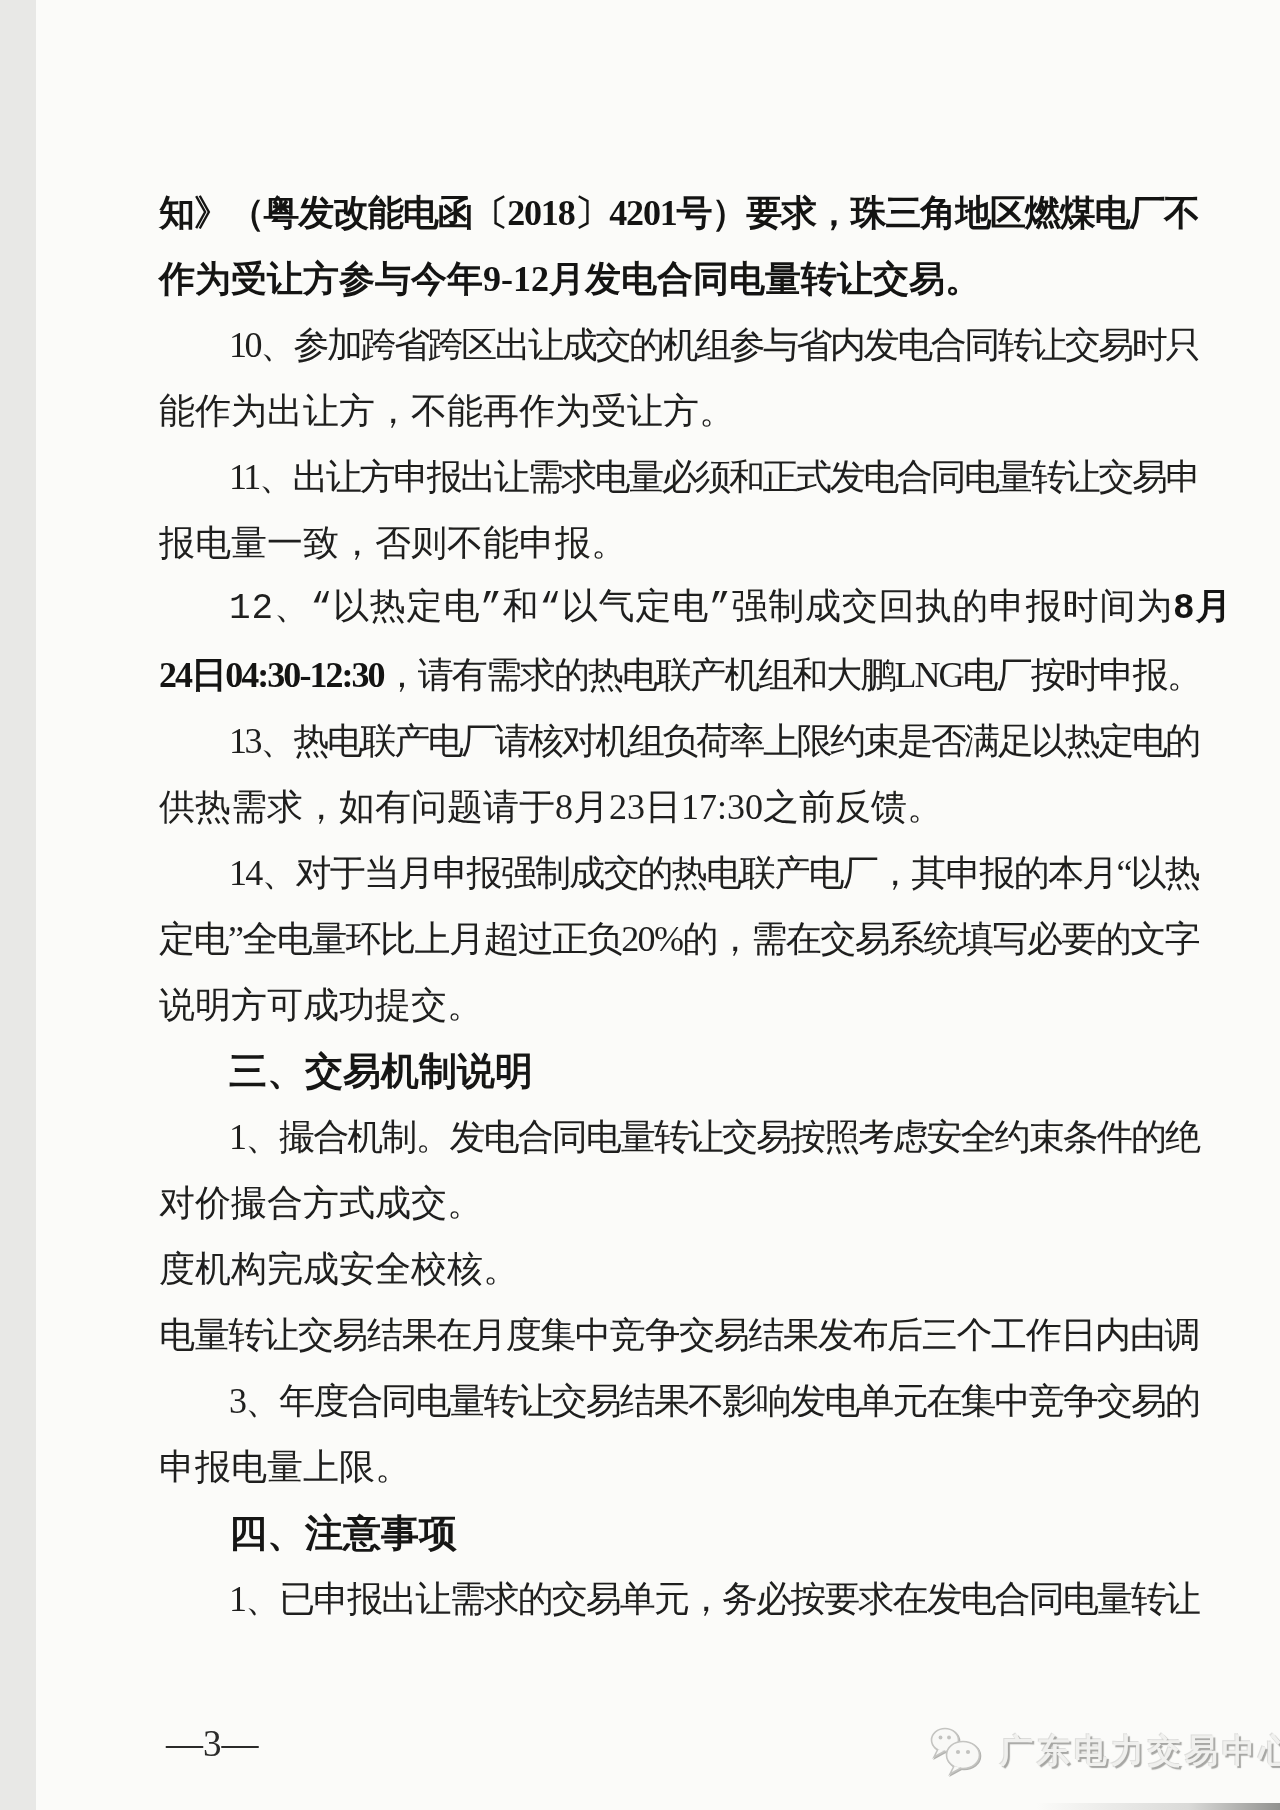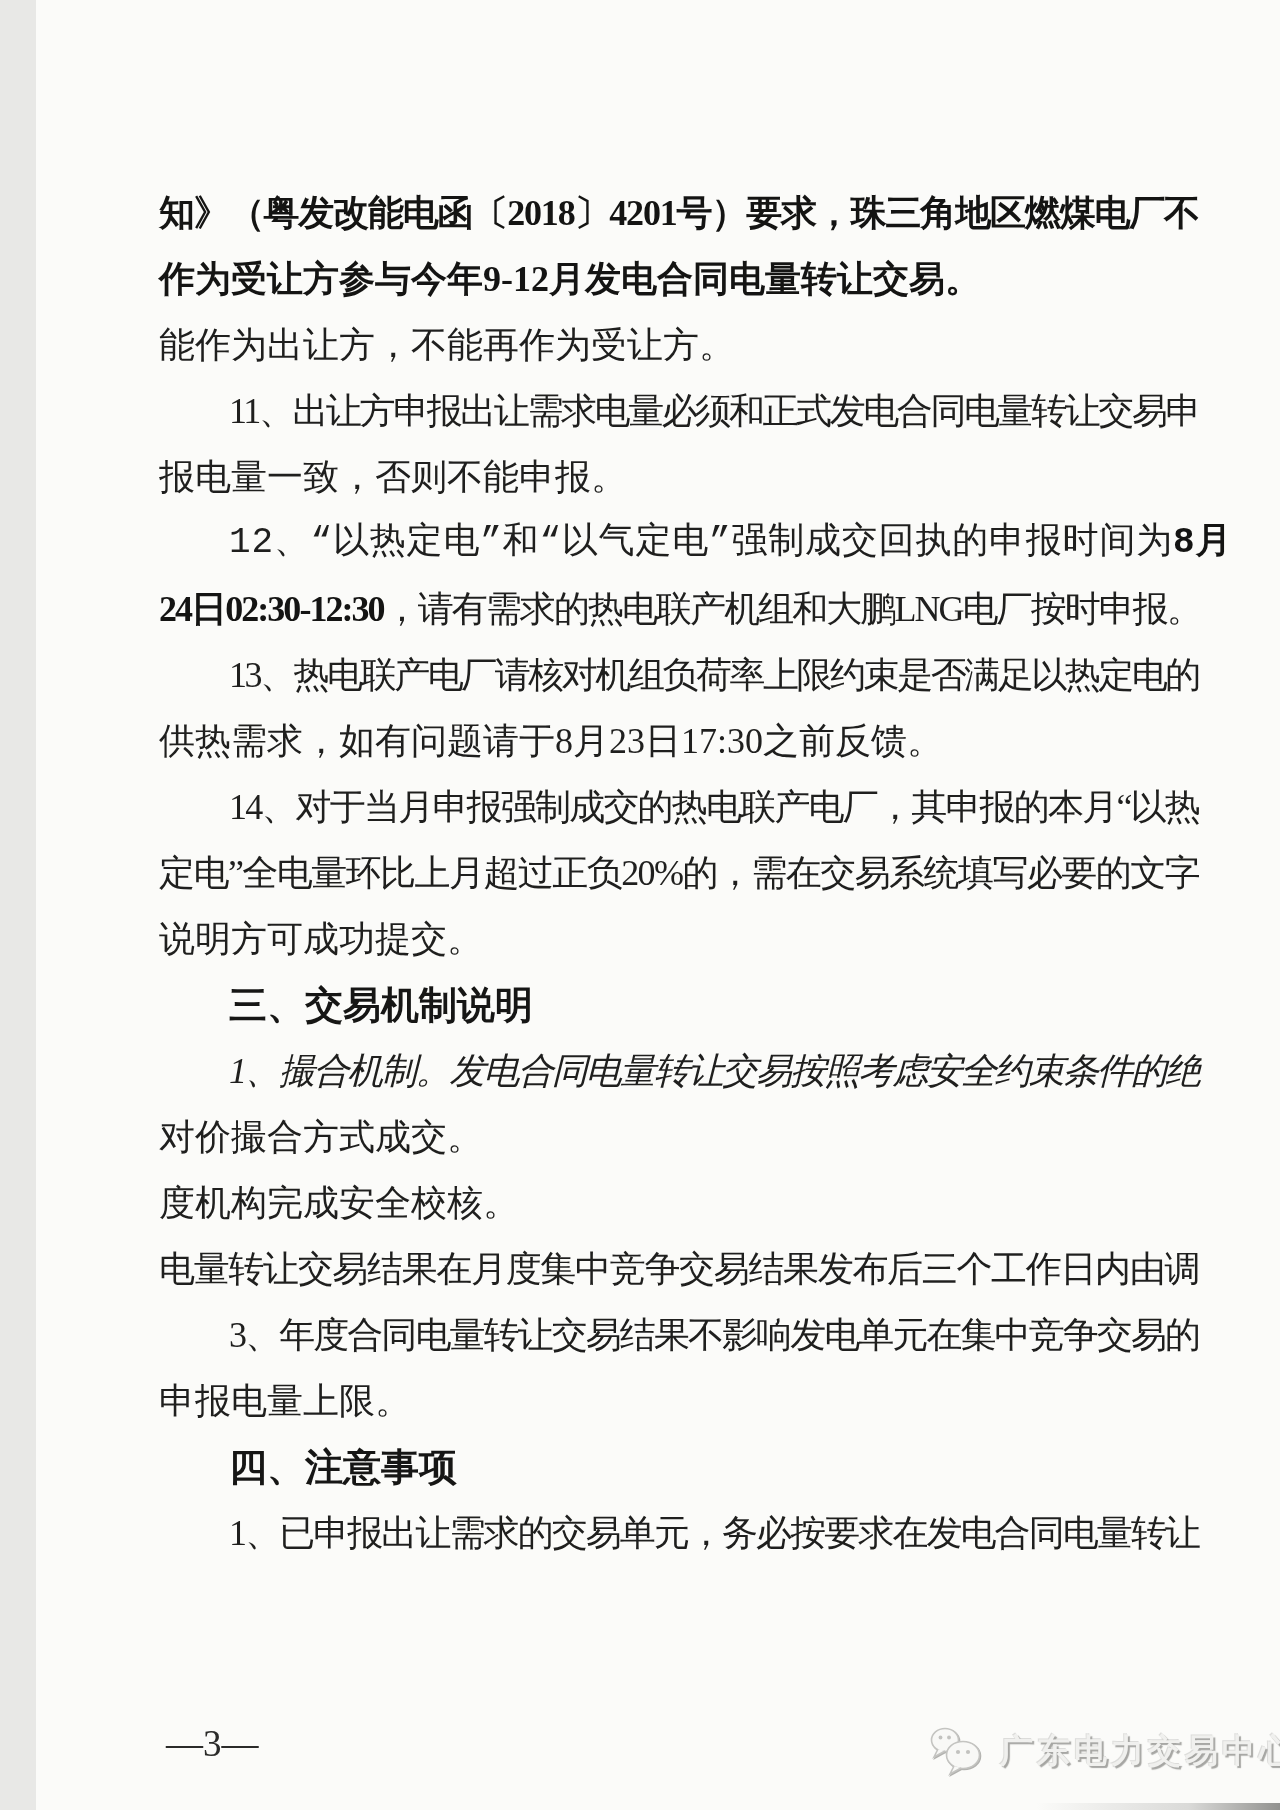--- a/index.html
+++ b/index.html
@@ -60,32 +60,33 @@
   }
 </style>
 </head>
 <body>
 
 <div class="page">
 
   <div class="textblock">
     <div class="line bold" style="letter-spacing: -1.18px;"><span class="lc"><span class="bold">知》（粤发改能电函〔2018〕4201号）要求，珠三角地区燃煤电厂不</span></span></div>
     <div class="line bold"><span class="lc"><span class="bold">作为受让方参与今年9-12月发电合同电量转让交易。</span></span></div>
+    <div class="line indent" style="letter-spacing: -2.47px;"><span class="lc"><span>10、参加跨省跨区出让成交的机组参与省内发电合同转让交易时只</span></span></div>
     <div class="line"><span class="lc"><span>能作为出让方，不能再作为受让方。</span></span></div>
     <div class="line indent" style="letter-spacing: -2.42px;"><span class="lc"><span>11、出让方申报出让需求电量必须和正式发电合同电量转让交易申</span></span></div>
     <div class="line"><span class="lc"><span>报电量一致，否则不能申报。</span></span></div>
     <div class="line indent" style="letter-spacing: 0.8px; font-family: Liberation Mono, monospace;"><span class="lc"><span>12、“以热定电”和“以气定电”强制成交回执的申报时间为</span><span class="bold">8月</span></span></div>
-    <div class="line" style="letter-spacing: -1.95px;"><span class="lc"><span class="bold">24日02:30-12:30</span><span>，请有需求的热电联产机组和大鹏LNG电厂按时申报。</span></span></div>
+    <div class="line" style="letter-spacing: -1.95px;"><span class="lc"><span class="bold">24日04:30-12:30</span><span>，请有需求的热电联产机组和大鹏LNG电厂按时申报。</span></span></div>
     <div class="line indent" style="letter-spacing: -2.47px;"><span class="lc"><span>13、热电联产电厂请核对机组负荷率上限约束是否满足以热定电的</span></span></div>
     <div class="line"><span class="lc"><span>供热需求，如有问题请于8月23日17:30之前反馈。</span></span></div>
     <div class="line indent" style="letter-spacing: -1.8px;"><span class="lc"><span>14、对于当月申报强制成交的热电联产电厂，其申报的本月“以热</span></span></div>
     <div class="line" style="letter-spacing: -1.56px;"><span class="lc"><span>定电”全电量环比上月超过正负20%的，需在交易系统填写必要的文字</span></span></div>
     <div class="line"><span class="lc"><span>说明方可成功提交。</span></span></div>
     <div class="line heading indent"><span class="lc"><span>三、交易机制说明</span></span></div>
-    <div class="line indent" style="letter-spacing: -1.93px; font-style: italic;"><span class="lc"><span>1、撮合机制。发电合同电量转让交易按照考虑安全约束条件的绝</span></span></div>
+    <div class="line indent" style="letter-spacing: -1.93px;"><span class="lc"><span>1、撮合机制。发电合同电量转让交易按照考虑安全约束条件的绝</span></span></div>
     <div class="line"><span class="lc"><span>对价撮合方式成交。</span></span></div>
     <div class="line"><span class="lc"><span>度机构完成安全校核。</span></span></div>
     <div class="line" style="letter-spacing: -1.33px;"><span class="lc"><span>电量转让交易结果在月度集中竞争交易结果发布后三个工作日内由调</span></span></div>
     <div class="line indent" style="letter-spacing: -1.93px;"><span class="lc"><span>3、年度合同电量转让交易结果不影响发电单元在集中竞争交易的</span></span></div>
     <div class="line"><span class="lc"><span>申报电量上限。</span></span></div>
     <div class="line heading indent"><span class="lc"><span>四、注意事项</span></span></div>
     <div class="line indent" style="letter-spacing: -1.93px;"><span class="lc"><span>1、已申报出让需求的交易单元，务必按要求在发电合同电量转让</span></span></div>
   </div>
 
   <div class="pageno">—3—</div>

